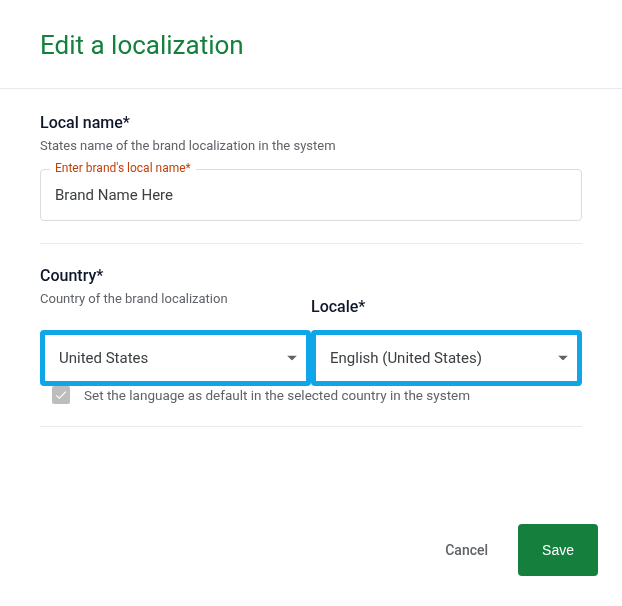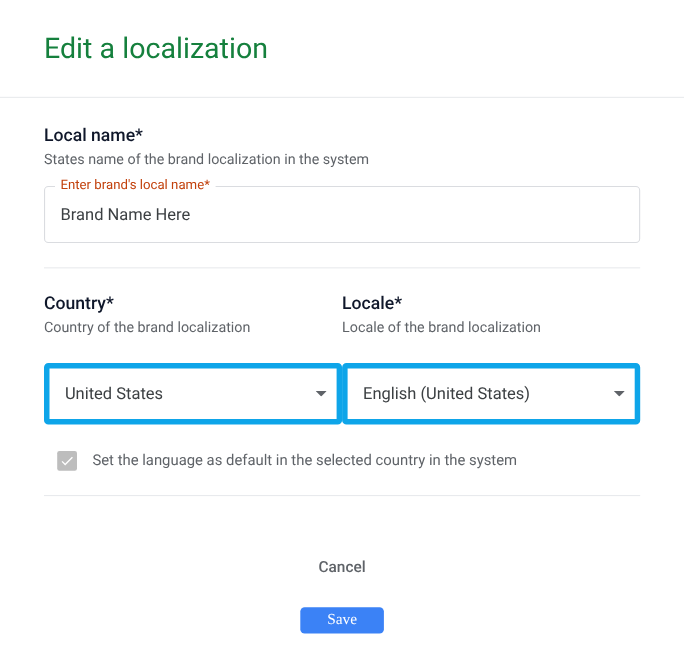--- a/index.html
+++ b/index.html
@@ -109,21 +109,20 @@
       transform: translateY(-50%);
       pointer-events: none;
     }
     .select-caret svg {
       display: block;
     }
     .checkbox-row {
       display: flex;
       align-items: center;
       gap: 14px;
-      margin-top: 24px;
       margin-bottom: 20px;
       padding-left: 12px;
     }
     .checkbox {
       width: 18px;
       height: 18px;
       background: #bdbdbd;
       border-radius: 2px;
       display: flex;
       align-items: center;
@@ -138,41 +137,40 @@
     .checkbox-label {
       font-size: 13.5px;
       color: #5f6368;
     }
     .dialog-footer {
       padding: 20px 24px 30px 24px;
       display: flex;
       justify-content: flex-end;
       align-items: center;
       gap: 20px;
-      flex-direction: column;
     }
     .btn-text {
       background: none;
       border: none;
       font-family: inherit;
       font-size: 14px;
       font-weight: 500;
       color: #5f6368;
       cursor: pointer;
       padding: 8px 10px;
     }
     .btn-primary {
-      background: #3b82f6;
+      background: #15803d;
       border: none;
       color: #fff;
-      font-family: Liberation Serif, serif;
+      font-family: Liberation Sans, sans-serif;
       font-size: 14px;
       font-weight: 500;
       padding: 0 24px;
-      height: 24px;
+      height: 52px;
       border-radius: 4px;
       cursor: pointer;
     }
   </style>
 </head>
 <body>
 
 <div class="dialog">
   <div class="dialog-header">
     <h1 class="dialog-title">Edit a localization</h1>
@@ -191,21 +189,20 @@
 
     <hr class="divider">
 
     <div class="row">
       <div class="col">
         <div class="field-label">Country*</div>
         <div class="field-hint">Country of the brand localization</div>
       </div>
       <div class="col">
         <div class="field-label">Locale*</div>
-        <div class="field-hint">Locale of the brand localization</div>
       </div>
     </div>
 
     <div class="row" style="margin-top:8px;">
       <div class="col">
         <div class="select-wrap">
           <div class="select-box">
             <span>United States</span>
           </div>
           <span class="select-caret">

